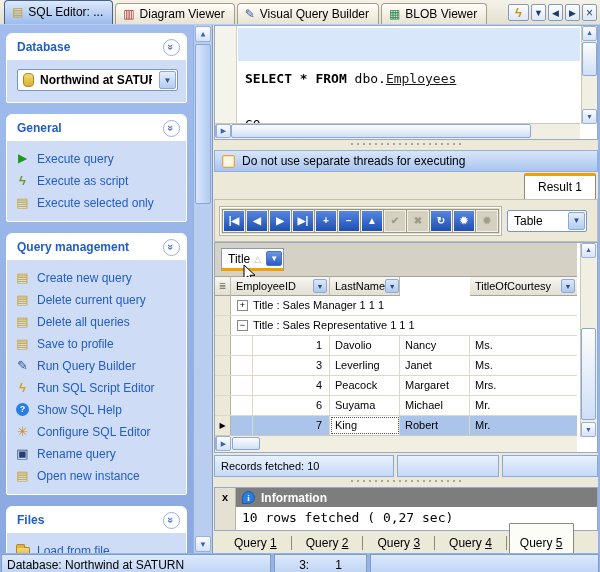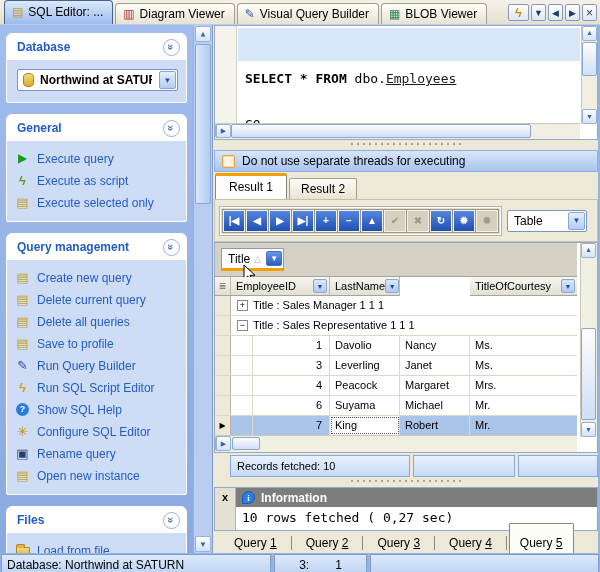--- a/index.html
+++ b/index.html
@@ -57,21 +57,21 @@
 
   
   .split { position:absolute; left:0; width:386px; height:10px; display:flex; align-items:center; justify-content:center; cursor:row-resize; }
   .grip { width:110px; height:5px; background-image:repeating-linear-gradient(90deg,#aaa695 0 2px,transparent 2px 6px); background-size:6px 2px; background-repeat:repeat-x; background-position:0 0, 0 3px; }
 
   
   .threads { position:absolute; left:1px; top:125px; width:384px; height:22px; background:linear-gradient(#d9e6fa,#a9c4ef); border:1px solid #8fb0e0; display:flex; align-items:center; padding-left:7px; gap:7px; }
   .cbx { width:13px; height:13px; background:#fdf6e4; border:1px solid #e8a33d; border-radius:2px; box-shadow:inset 0 0 0 1px #f8dfae; cursor:pointer; }
 
   
-  .rtabs { position:absolute; left:1px; top:148px; width:384px; height:26px; display:flex; align-items:flex-end; padding-left:1px; }
+  .rtabs { position:absolute; left:1px; top:148px; width:384px; height:26px; display:flex; align-items:flex-end; padding-left:13px;flex-direction:column; }
   .rtab { padding:3px 11px; border:1px solid #a39f88; border-bottom:none; background:linear-gradient(#fcfbf5,#e8e4d4); margin-right:2px; border-radius:2px 2px 0 0; cursor:pointer; }
   .rtab.active { background:#fff; border-color:#8a8a7a; border-top:3px solid #f0a000; padding:4px 13px 5px 13px; }
 
   
   .gtoolbar { position:absolute; left:1px; top:174px; width:384px; height:43px; border:1px solid #c4c0ae; background:#ece9d8; display:flex; align-items:center; padding-left:5px; }
   .navgrp { display:flex; gap:1px; padding:2px; background:#e2dfce; border:1px solid #fff; outline:1px solid #b8b4a0; }
   .navbtn { width:22px; height:22px; background:linear-gradient(#5586e0,#1f50b2); border:1px solid #f4f2e8; outline:1px solid #9a9684; color:#fff; font-size:10px; font-weight:bold; display:flex; align-items:center; justify-content:center; cursor:pointer; }
   .navbtn.off { background:#d5d1c0; color:#a09c8a; cursor:default; }
   .viewcombo { margin-left:auto; margin-right:10px; width:80px; height:22px; background:#fff; border:1px solid #7a96c8; border-radius:2px; display:flex; align-items:center; padding-left:6px; cursor:pointer; }
   .viewcombo .cval { flex:1; }
@@ -96,21 +96,21 @@
   .gc { font-size:11px; line-height:19px; padding-left:5px; border-right:1px solid #dcd9cc; white-space:nowrap; overflow:hidden; cursor:default; }
   .c1 { width:77px; flex:none; text-align:right; padding-right:7px; }
   .c2 { width:70px; flex:none; } .c3 { width:70px; flex:none; } .c4 { flex:1; border-right:none; }
   .grow.sel { background:#aac4ea; }
   .grow.sel .focus-cell { background:#fff; outline:1px dotted #555; outline-offset:-2px; }
   .grow.partial { height:6px; }
   .gvs { position:absolute; right:0; top:0; width:17px; height:194px; background:#f1efe2; border-left:1px solid #cac8ba; }
   .ghs { position:absolute; left:0; bottom:0; width:362px; height:17px; background:#f1efe2; border-top:1px solid #cac8ba; }
 
   
-  .records { position:absolute; left:1px; top:430px; width:384px; height:22px; display:flex; gap:3px;padding-left:16px; }
+  .records { position:absolute; left:1px; top:430px; width:384px; height:22px; display:flex; gap:3px; }
   .rpanel { background:linear-gradient(#e8f1fd,#c6daf6); border:1px solid #8aa8d8; display:flex; align-items:center; padding-left:6px; font-size:11px; }
   .rp1 { width:180px; } .rp2 { width:102px; } .rp3 { flex:1; }
 
   
   .info { position:absolute; left:1px; top:462px; width:384px; height:44px; border:1px solid #98a8c8; display:flex; background:#fff; }
   .info-close { width:21px; background:#e4e1d2; border-right:1px solid #b8b4a4; display:flex; justify-content:center; padding-top:3px; font-weight:bold; font-size:11px; cursor:pointer; }
   .info-right { flex:1; display:flex; flex-direction:column; }
   .info-h { height:19px; background:#7d7d7d; color:#fff; font-weight:bold; display:flex; align-items:center; gap:6px; padding-left:6px; }
   .ibubble { width:13px; height:13px; background:#2a7de0; border:1px solid #1a5ab0; border-radius:50% 50% 50% 0; color:#fff; font-size:9px; font-weight:bold; font-family:"Liberation Serif",serif; display:flex; align-items:center; justify-content:center; }
   .info-b { flex:1; font-family:"DejaVu Sans Mono", monospace; font-size:13px; padding:3px 0 0 6px; }

